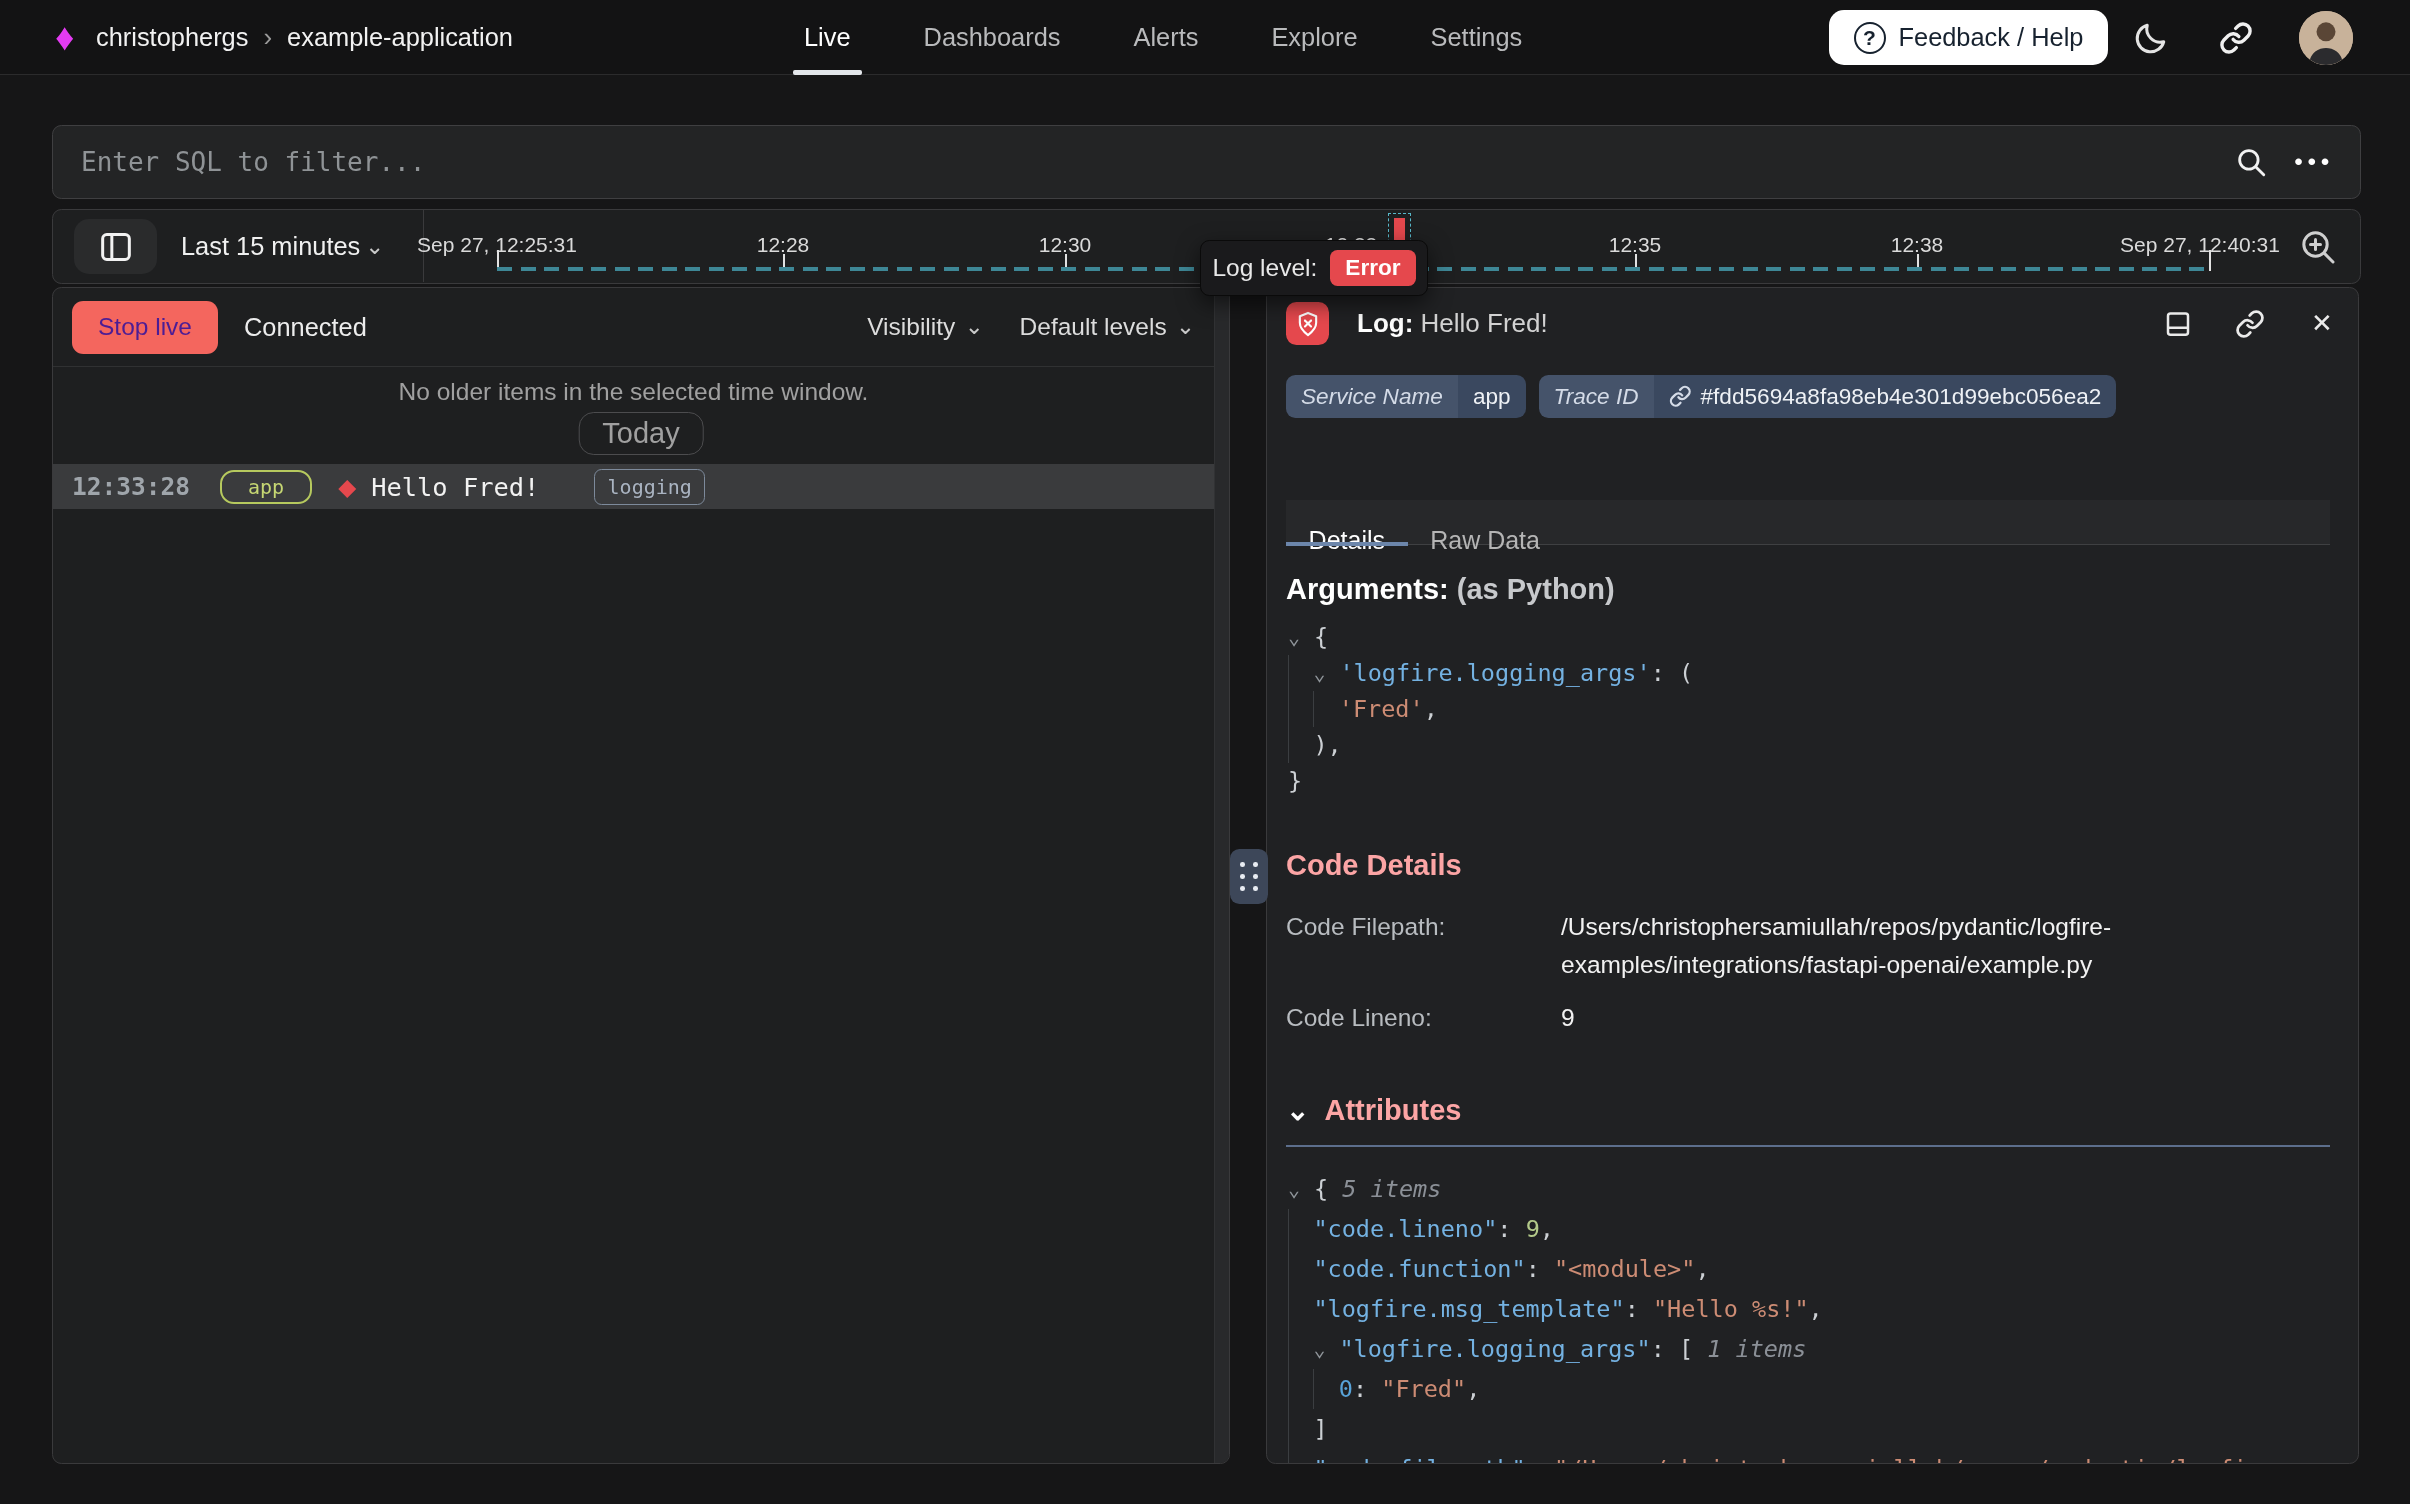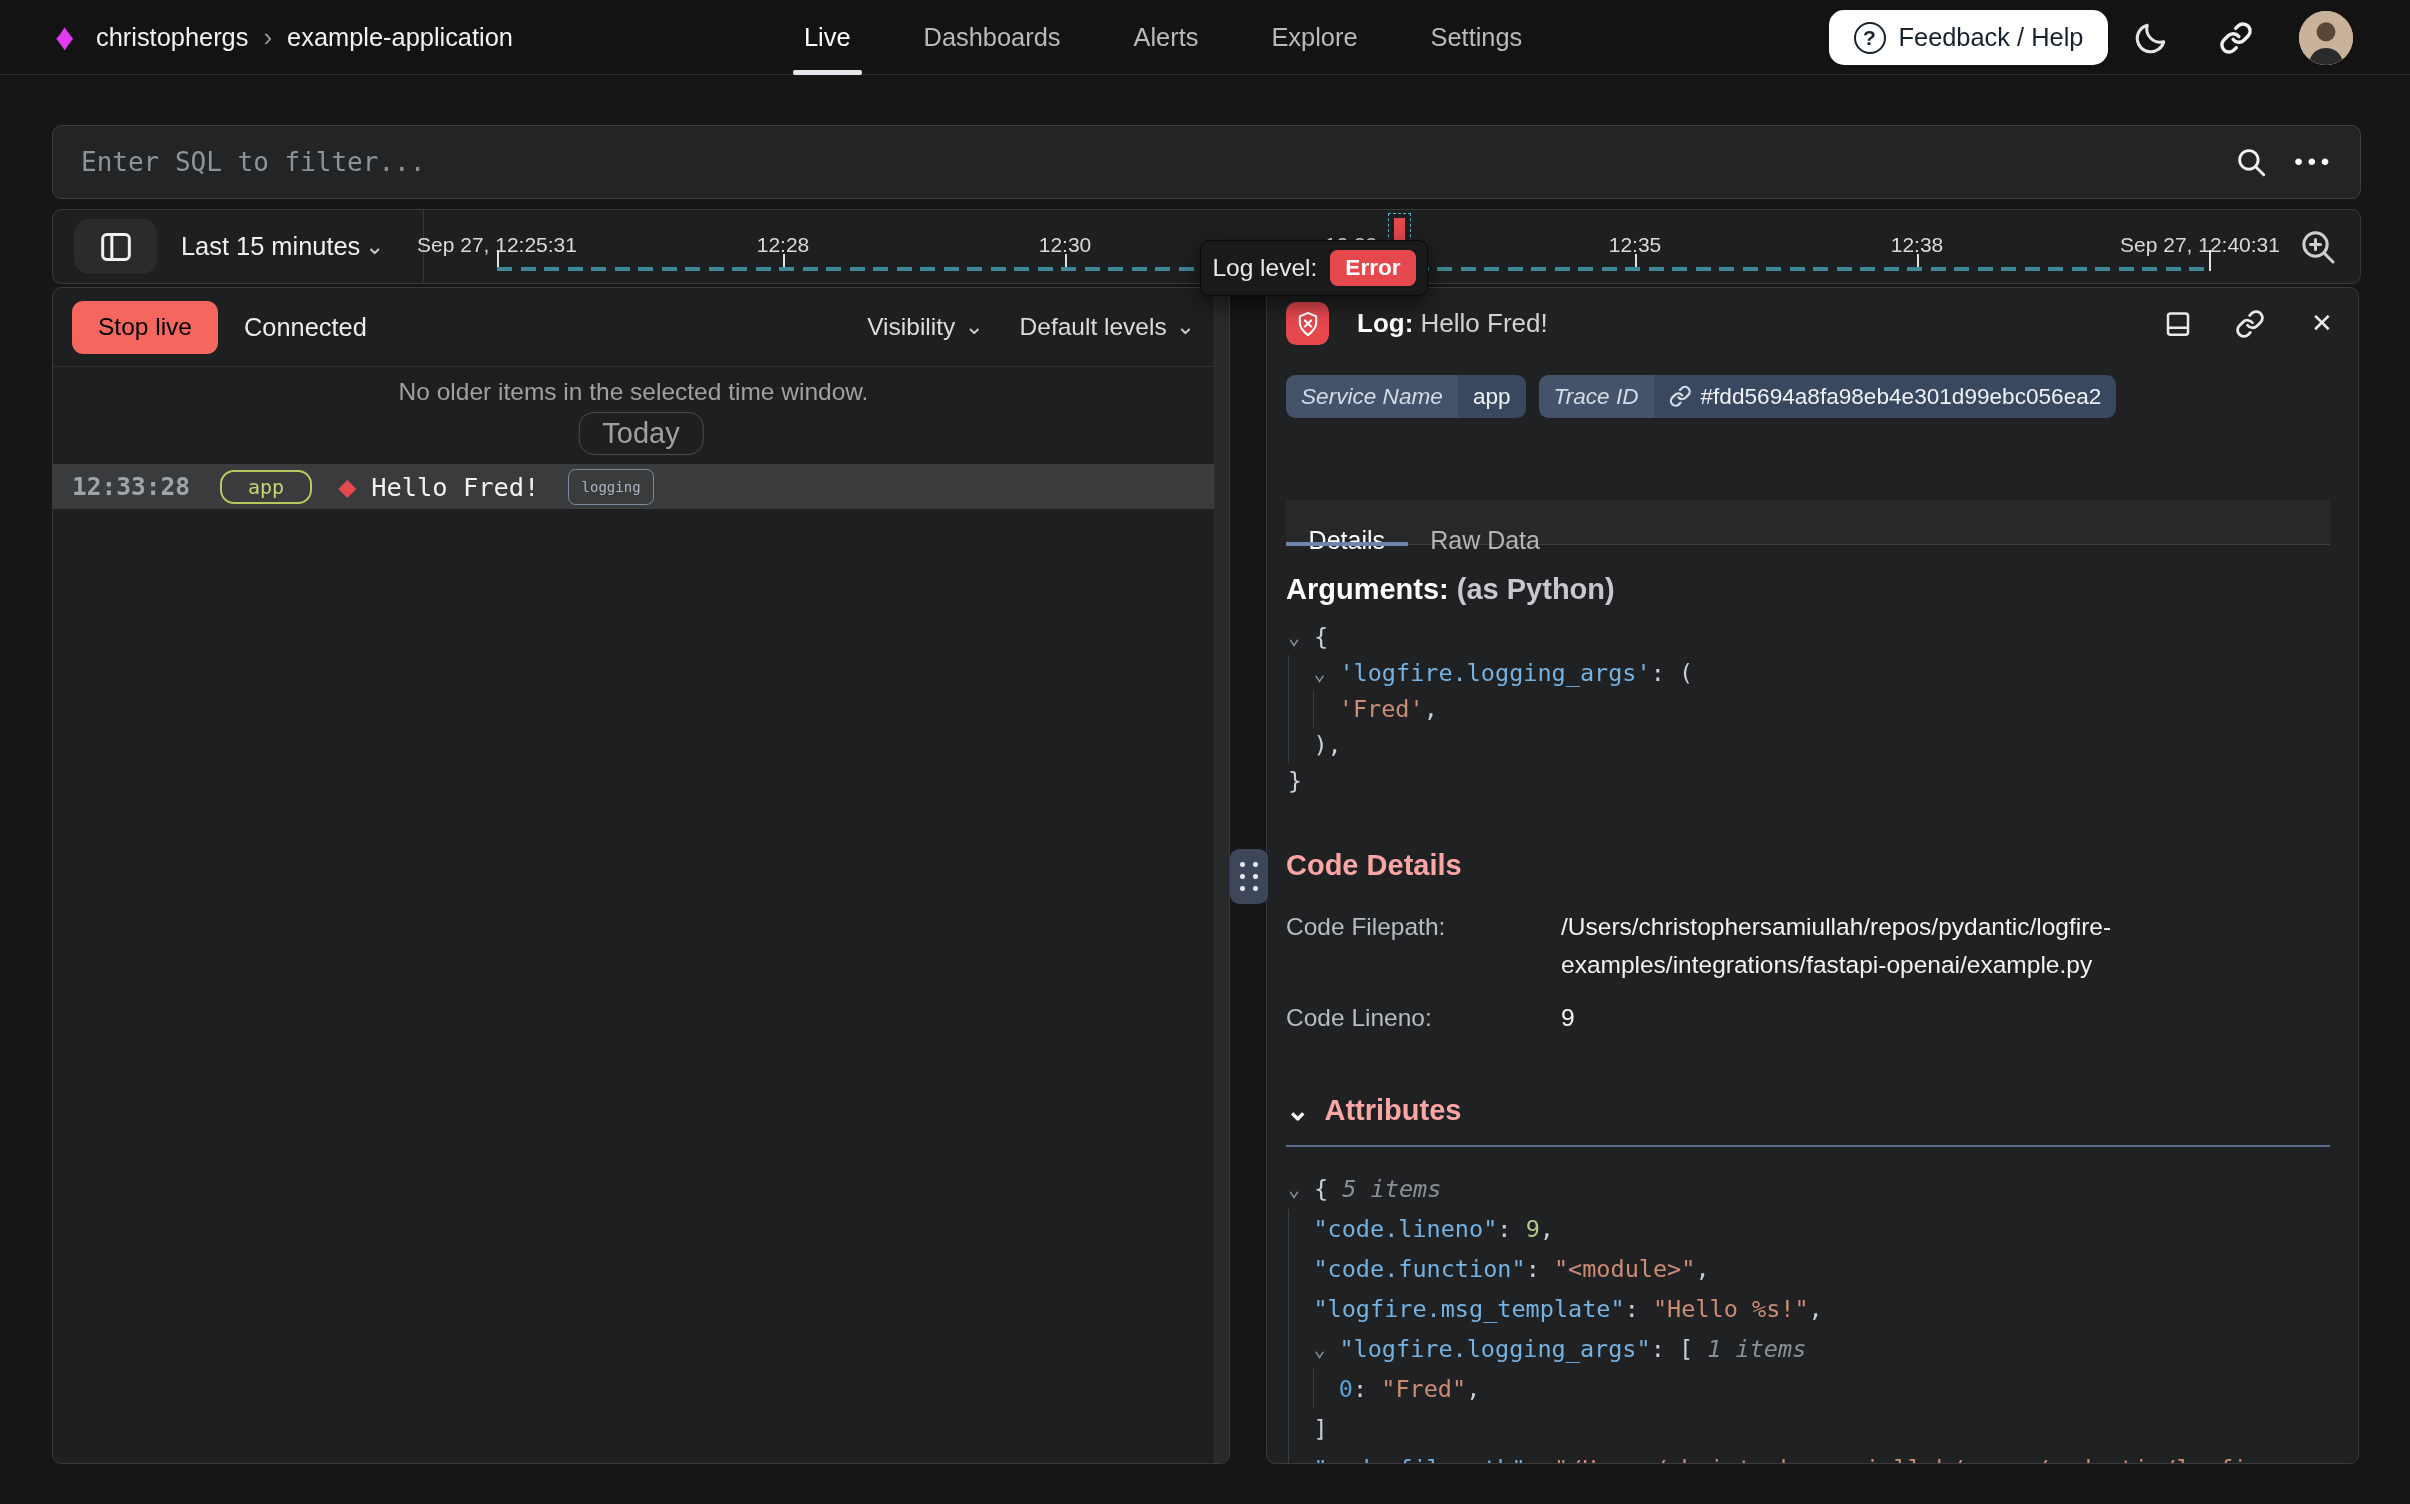--- a/index.html
+++ b/index.html
@@ -77,43 +77,43 @@
   
   .panel {
     position:absolute; top:287px; height:1177px; background:#1e1f20;
     border:1.9px solid #3a3a3c; border-radius:9.4px; overflow:hidden;
   }
   .live-panel { left:52px; width:1178px; }
   .detail-panel { left:1266px; width:1093px; background:#202123; }
   .scroll-track { position:absolute; right:0; top:0; bottom:0; width:15px; background:#28292b; border-left:0.9px solid #313234; cursor:pointer; }
   
   .live-header { position:absolute; left:0; right:15px; top:0; height:79px; display:flex; align-items:center; padding:0 19px; border-bottom:0.9px solid #303132; }
-  .stop-live { background:#f4665e; color:#000000; font-size:24.5px; border:none; border-radius:11.3px; height:53px; padding:0 26px; cursor:pointer; font-family:inherit; }
+  .stop-live { background:#f4665e; color:#4c1d95; font-size:24.5px; border:none; border-radius:11.3px; height:53px; padding:0 26px; cursor:pointer; font-family:inherit; }
   .connected { margin-left:26px; font-size:25.4px; color:#ececec; }
   .live-header-right { margin-left:auto; display:flex; gap:36px; }
   .dropdown { display:flex; align-items:center; gap:9.4px; font-size:24.5px; color:#dcdcdc; cursor:pointer; }
   .empty-msg { position:absolute; left:0; right:15px; top:90px; text-align:center; font-size:24.5px; color:#a0a0a0; }
   .today-pill {
     position:absolute; left:50%; transform:translateX(-50%); top:124px; height:43px; padding:0 22.6px;
     background:transparent; border:1.9px solid #4c4c4e; border-radius:15px; color:#a0a0a0; font-size:29px; cursor:pointer; font-family:inherit;
   }
   .log-row {
     position:absolute; left:0; right:15px; top:176px; height:45px; background:#3a3b3d;
     display:flex; align-items:center; padding:0 19px; cursor:pointer;
   }
   .log-time { font-family:"DejaVu Sans Mono", monospace; font-size:24.5px; color:#9fa5ab;font-weight:bold; }
   .service-pill {
     margin-left:30px; height:34px; padding:0 26px; border:2.4px solid #b6c95e; border-radius:14px;
     display:flex; align-items:center; font-family:"DejaVu Sans Mono", monospace; font-size:20px; color:#c6d773;
   }
   .log-diamond { margin-left:26px; color:#e5484d; font-size:23.5px; }
   .log-msg { margin-left:15px; font-family:"DejaVu Sans Mono", monospace; font-size:25.4px; color:#f2f2f2; }
   .tag-pill {
-    margin-left:29px; height:36px; padding:0 12.2px; border:1.9px solid #7d8a9b; border-radius:7.5px;
-    display:flex; align-items:center; font-family:"DejaVu Sans Mono", monospace; font-size:14px; color:#aab4c2;
+    margin-left:55px; height:36px; padding:0 12.2px; border:1.9px solid #7d8a9b; border-radius:7.5px;
+    display:flex; align-items:center; font-family:"DejaVu Sans Mono", monospace; font-size:20px; color:#aab4c2;
   }
   
   .drag-handle {
     position:absolute; left:1230px; top:849px; width:38px; height:55px; background:#3d4759; border-radius:9.4px;
     display:grid; grid-template-columns:4.7px 4.7px; grid-template-rows:4.7px 4.7px 4.7px; gap:7.5px 8.5px;
     align-content:center; justify-content:center; cursor:col-resize; z-index:10;
   }
   .drag-handle i { background:#e8ecf2; border-radius:50%; }
   
   .detail-header { position:absolute; left:19px; right:19px; top:13px; height:45px; display:flex; align-items:center; }

